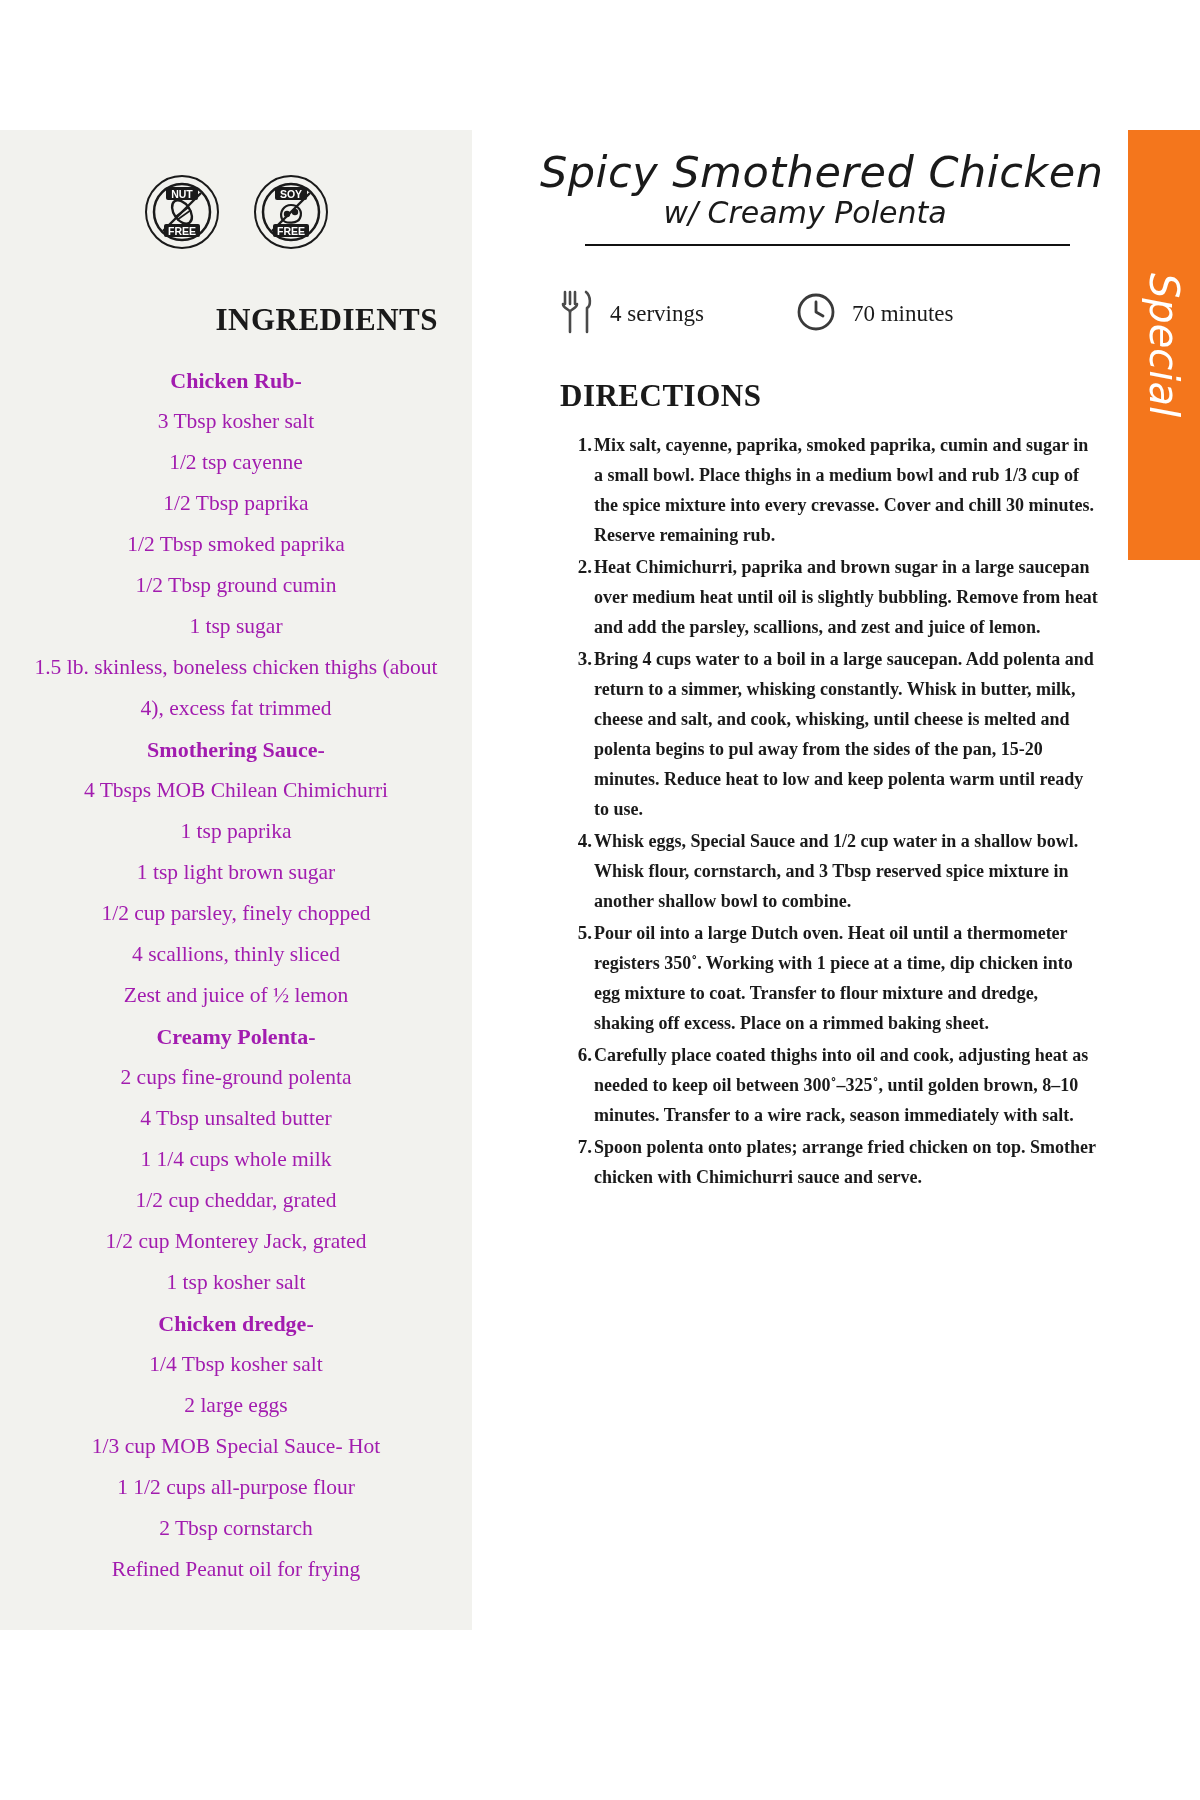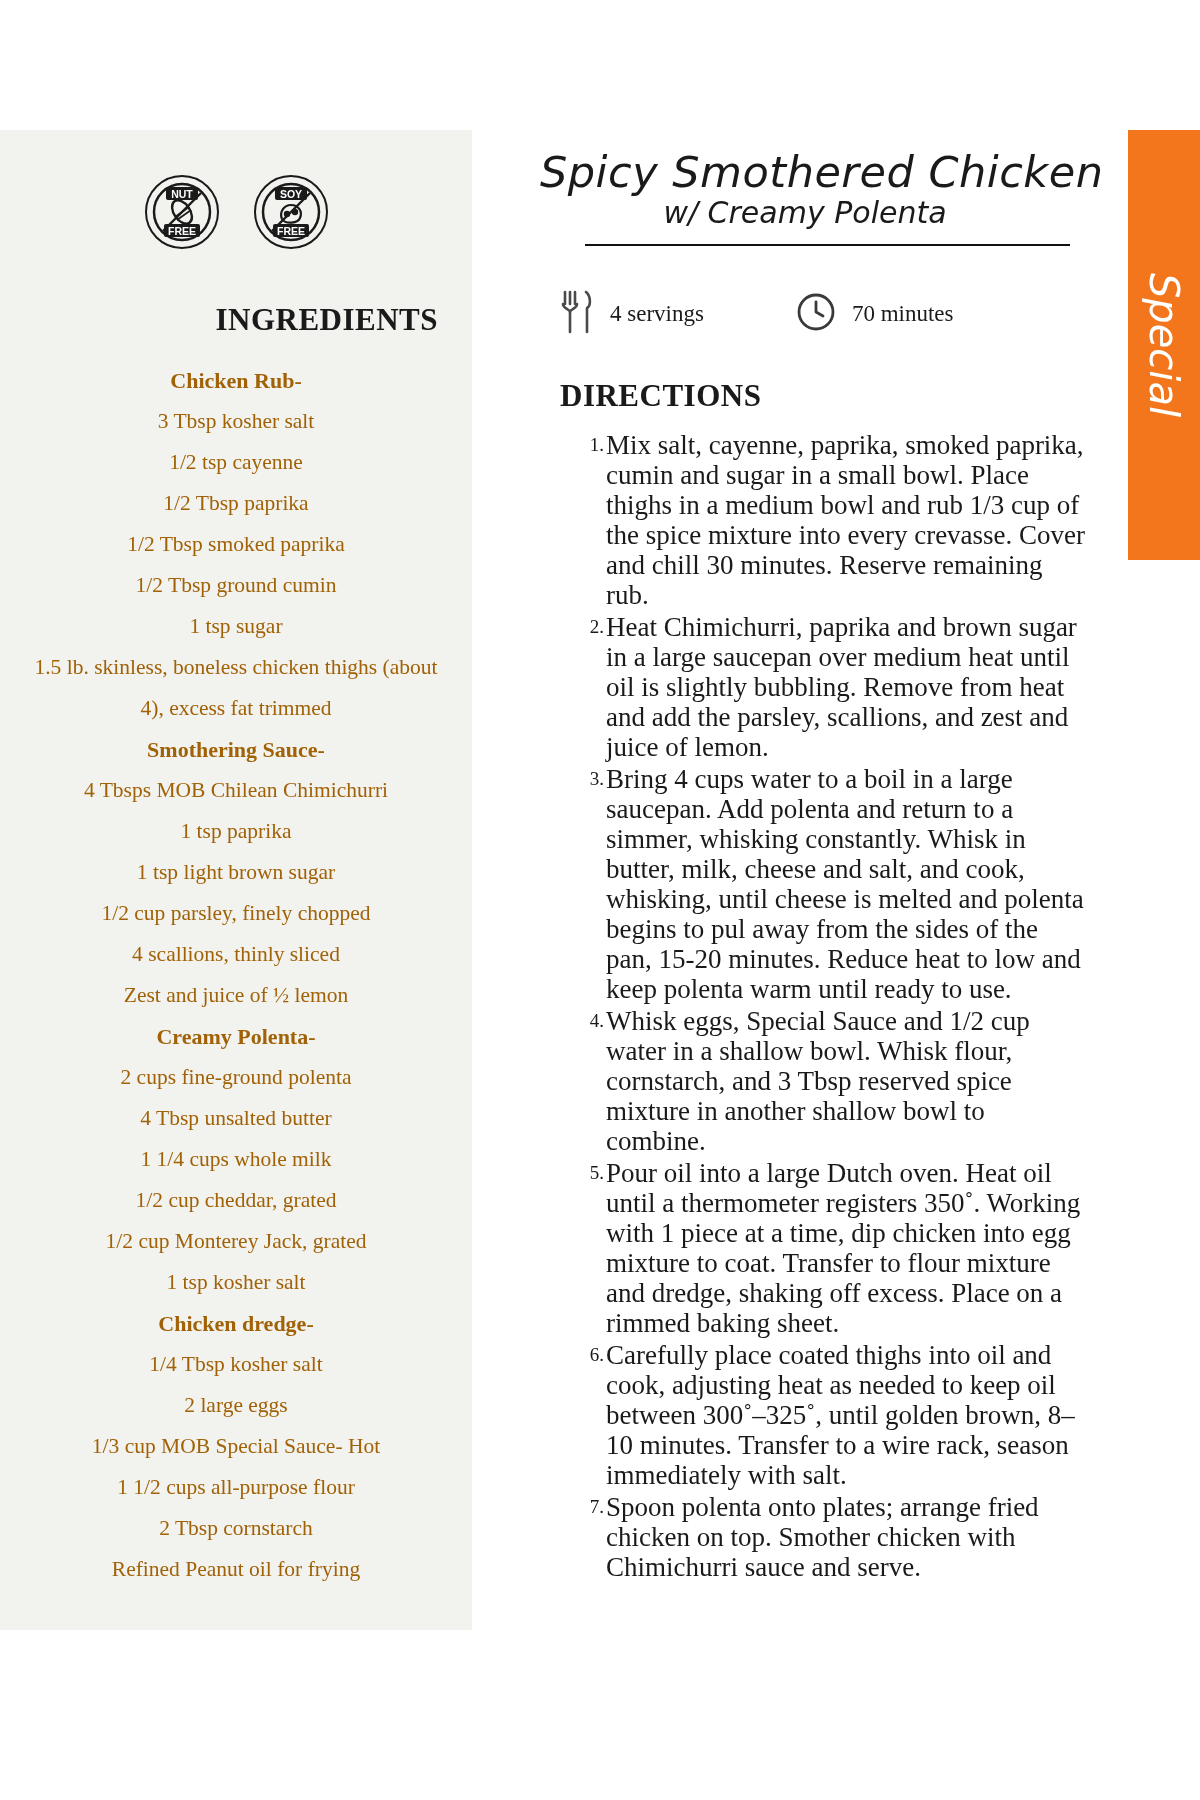--- a/index.html
+++ b/index.html
@@ -48,21 +48,21 @@
     font-size: 31px;
     letter-spacing: 0.5px;
     margin-top: 52px;
     margin-bottom: 22px;
   }
 
   .ing-list {
     text-align: center;
     font-size: 21.5px;
     line-height: 41px;
-    color: #a16207;
+    color: #a21caf;
   }
   .ing-line.heading {
     font-weight: bold;
     font-size: 22px;
   }
   .ing-line.wide {
     line-height: 41px;
   }
 
   
@@ -111,26 +111,27 @@
   }
 
   .directions-title {
     font-weight: bold;
     font-size: 31px;
     letter-spacing: 0.5px;
     margin: 40px 0 16px 20px;
   }
 
   ol.steps {
-    margin: 12px;
+    margin: 0;
     padding: 0 0 0 32px;
     list-style: none;
     counter-reset: stepc;
-    font-size: 27px;
+    font-size: 18px;
     line-height: 30px;
+    font-weight: bold;
   }
   ol.steps > li {
     counter-increment: stepc;
     position: relative;
     padding-left: 22px;
     margin-bottom: 2px;
   }
   ol.steps > li::before {
     content: counter(stepc) ".";
     position: absolute;

